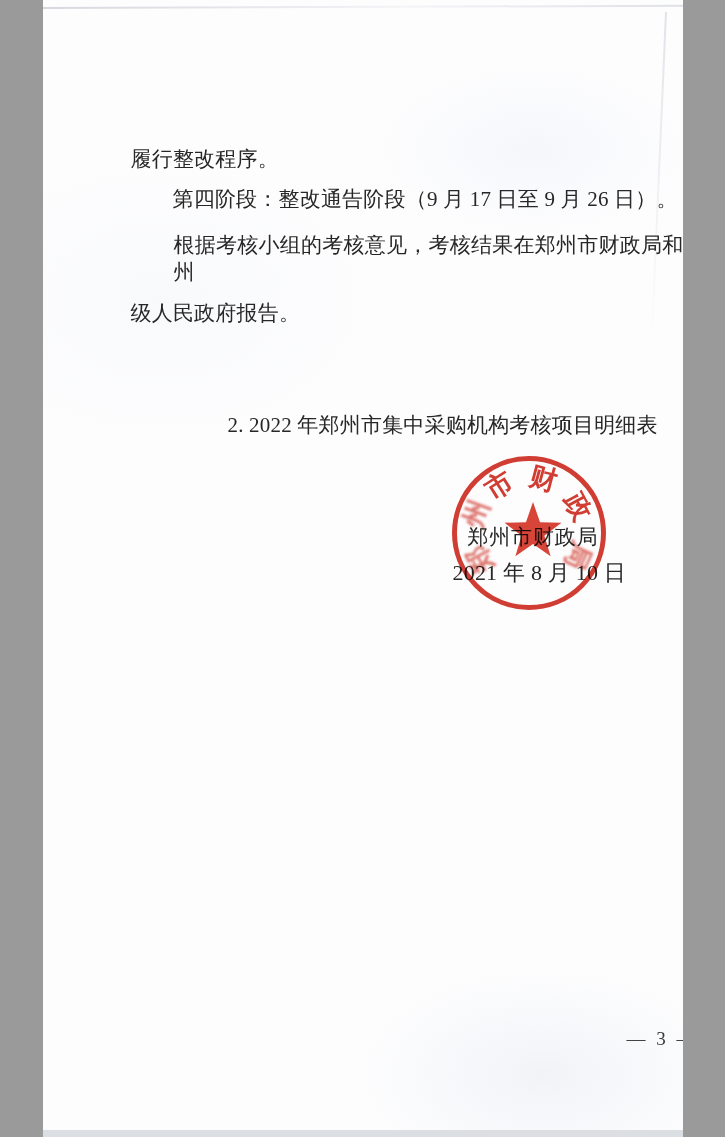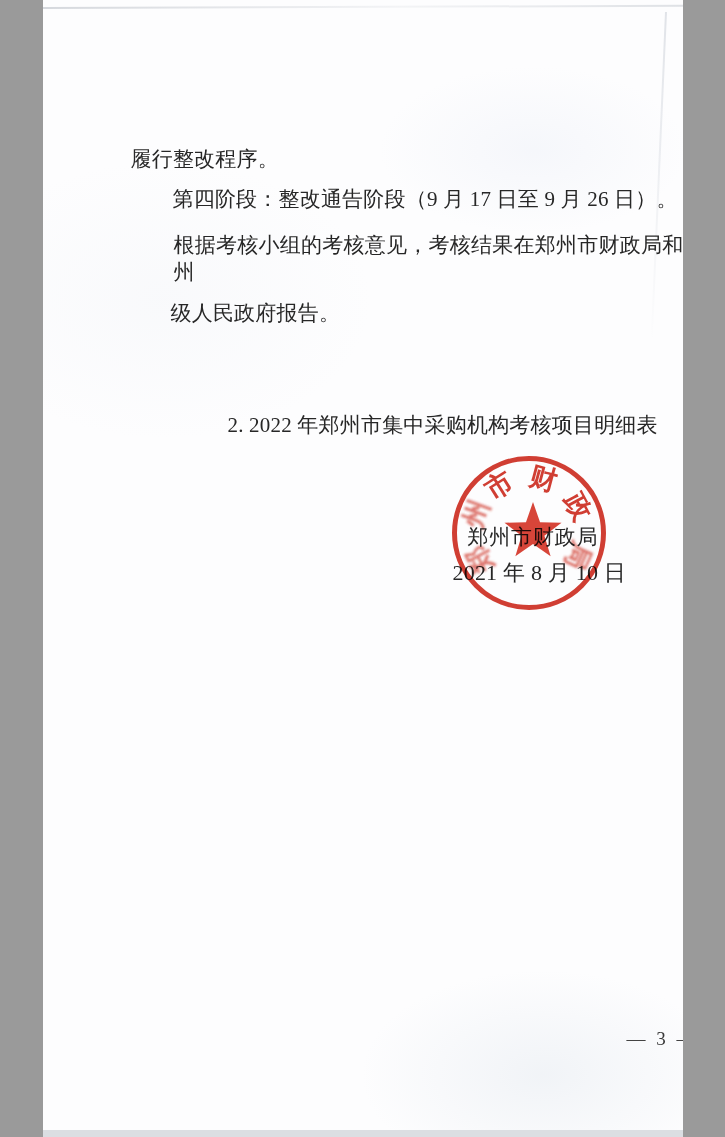--- a/index.html
+++ b/index.html
@@ -26,21 +26,21 @@
   .bottom-strip{position:absolute;bottom:0;left:0;width:100%;height:7px;background:#dbdee2;}
 
   .line{position:absolute;font-size:21px;line-height:27px;color:#272727;
     white-space:nowrap;letter-spacing:.2px;}
   .just{white-space:normal;text-align:justify;text-align-last:justify;letter-spacing:0;margin-top:8px;}
 
   .l1{left:88px;top:146px;}
   .l2{left:130px;top:186px;}
   .l3{left:131px;top:224px;width:531px;}
   .l4{left:88px;top:262px;width:574px;}
-  .l5{left:88px;top:300px;margin-left:40px;}
+  .l5{left:88px;top:300px;}
 
   .att1{left:127px;top:373px;display:flex;gap:7px;}
   .att2{left:185px;top:412px;}
 
   .org{left:425px;top:524px;letter-spacing:.8px;z-index:1;}
   .date{left:410px;top:559px;font-size:22px;z-index:1;}
 
   .seal{position:absolute;left:405px;top:452px;width:162px;height:162px;
     z-index:2;mix-blend-mode:multiply;opacity:.93;filter:blur(.3px);}
   .seal svg{display:block;}

